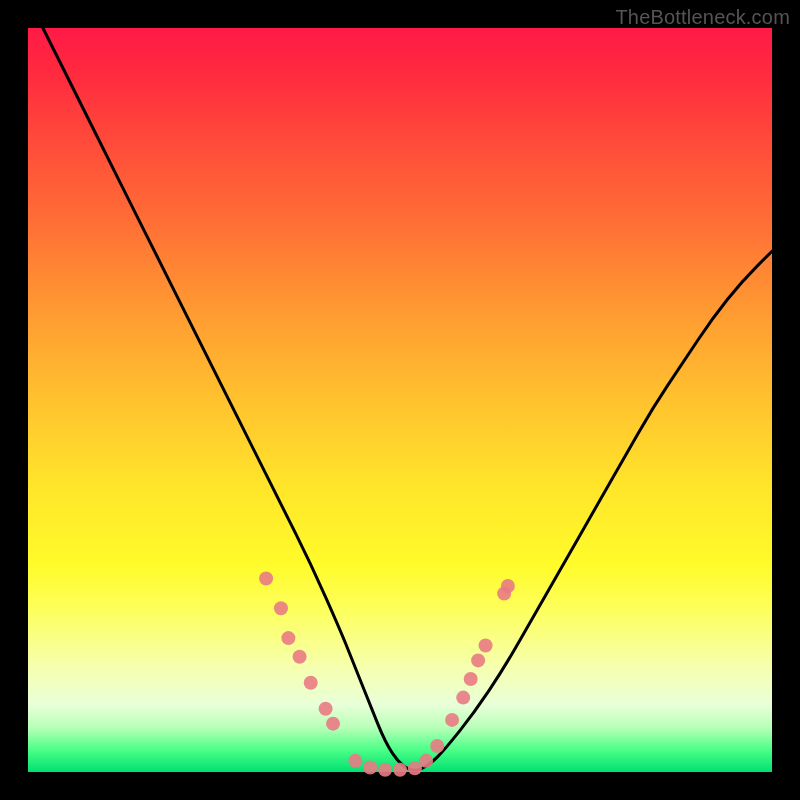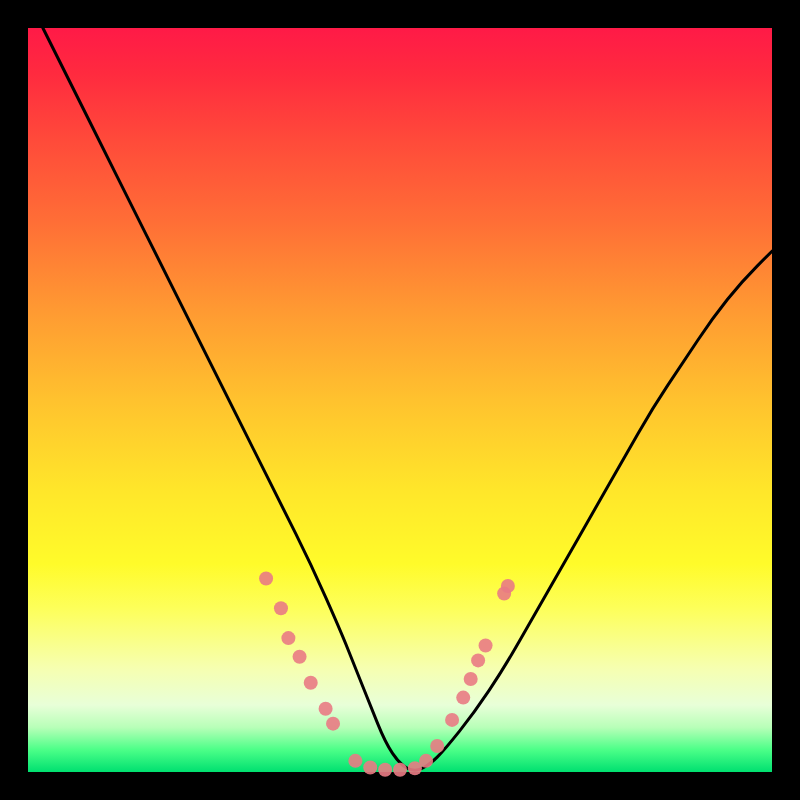--- a/index.html
+++ b/index.html
@@ -86,13 +86,14 @@
           <circle cx="424.08" cy="691.92" r="7" fill="#e97b84" fill-opacity="0.9"></circle>
           <circle cx="435.24" cy="669.60" r="7" fill="#e97b84" fill-opacity="0.9"></circle>
           <circle cx="442.68" cy="651.00" r="7" fill="#e97b84" fill-opacity="0.9"></circle>
           <circle cx="450.12" cy="632.40" r="7" fill="#e97b84" fill-opacity="0.9"></circle>
           <circle cx="457.56" cy="617.52" r="7" fill="#e97b84" fill-opacity="0.9"></circle>
           <circle cx="476.16" cy="565.44" r="7" fill="#e97b84" fill-opacity="0.9"></circle>
           <circle cx="479.88" cy="558.00" r="7" fill="#e97b84" fill-opacity="0.9"></circle>
         </g>
     </svg>
   </div>
+  <div class="watermark">TheBottleneck.com</div>
 </div>
 
 </body></html>

